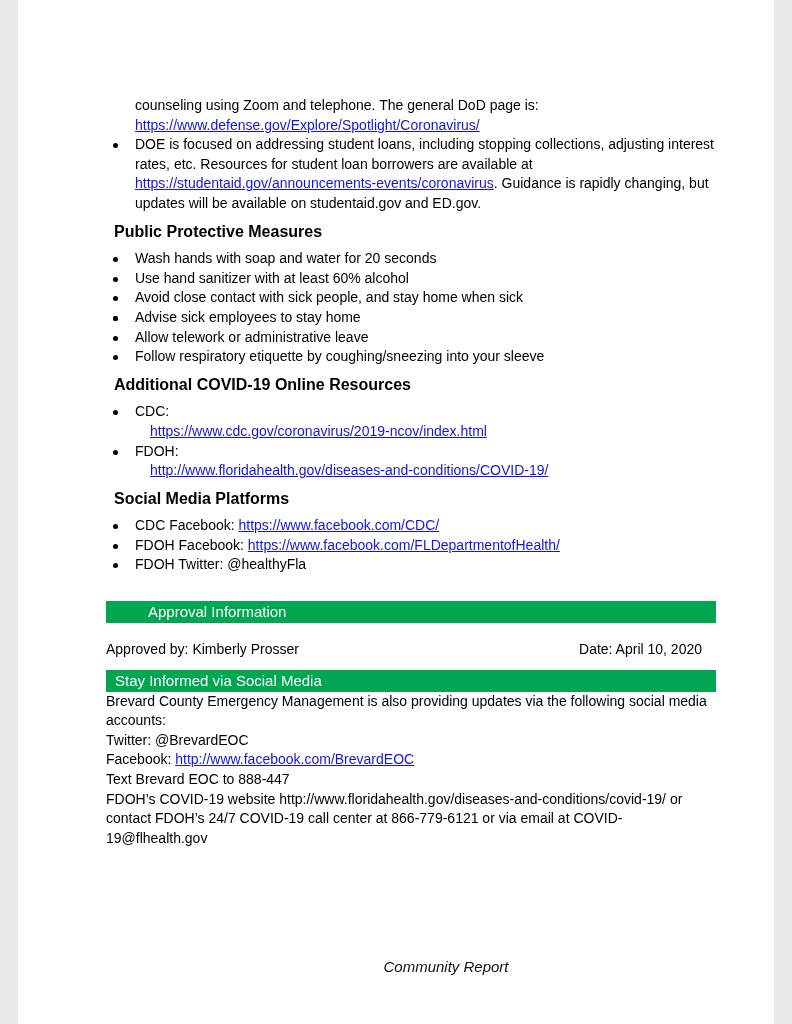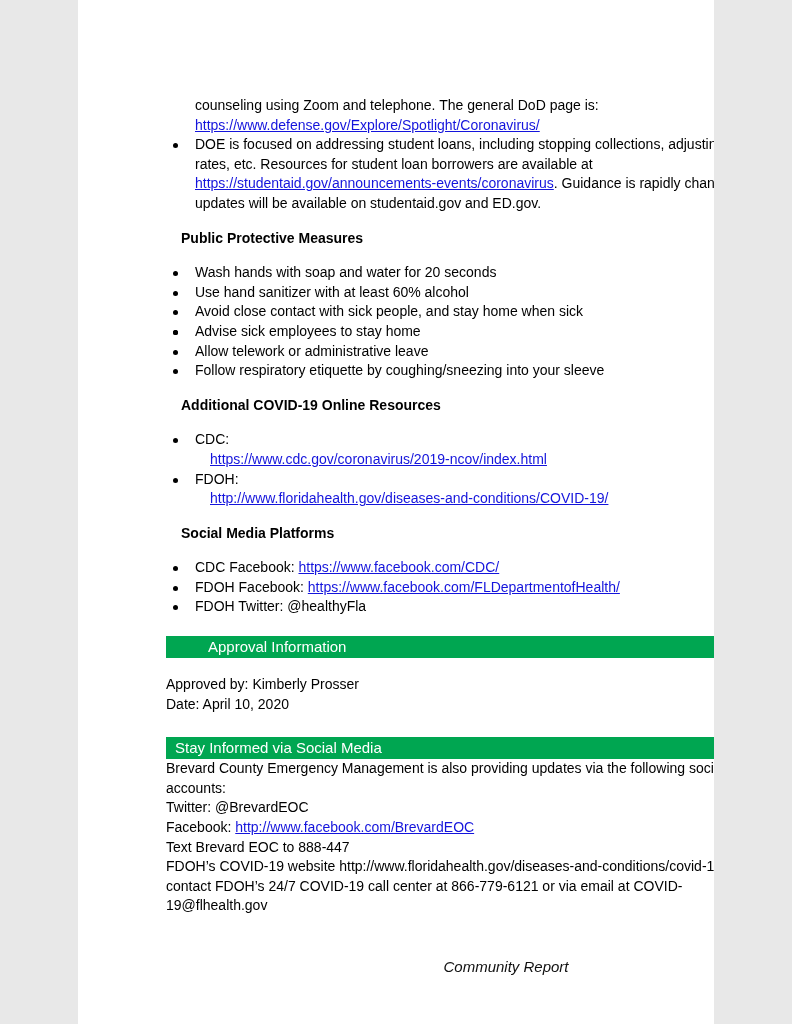--- a/index.html
+++ b/index.html
@@ -1,18 +1,18 @@
 <!DOCTYPE html>
 <html style="--bar-green: #00A651; --link-blue: #1414DC;"><head>
 <meta charset="utf-8">
 <style>
   html, body { margin: 0; padding: 0; background: #e8e8e8; }
   .page {
     position: relative;
-    width: 636px;
+    width: 756px;
     height: 1024px;
     margin: 0 auto;
     background: #ffffff;
     overflow: hidden;
     font-family: "Liberation Sans", sans-serif;
     font-size: 14px;
     line-height: 19.6px;
     color: #000;
   }
   .content {
@@ -29,49 +29,48 @@
     left: 7px;
     top: 8px;
     width: 5px;
     height: 5px;
     border-radius: 50%;
     background: #000;
   }
   .sub-link-line { padding-left: 44px; }
   .heading {
     font-weight: 700;
-    font-size: 14px;
+    font-size: 16px;
     line-height: 19.6px;
-    margin: 15px;
+    margin: 8px;
   }
   a.doclink {
     color: var(--link-blue, #1414DC);
     text-decoration: underline;
     cursor: pointer;
   }
   .green-bar {
     width: 610px;
     height: 22px;
     line-height: 22px;
     box-sizing: border-box;
     padding-left: 9px;
     background: var(--bar-green, #00A651);
     color: #ffffff;
     font-size: 15px;
     overflow: hidden;
   }
-  .bar-approval { margin-top: 19px; padding-left: 42px; }
+  .bar-approval { margin-top: 26px; padding-left: 42px; }
   .approval-row {
     display: flex;
     justify-content: space-between;
     margin-top: 17px;
     padding-right: 20px;
-    flex-direction: column;
   }
-  .bar-stay { margin-top: 23px; }
+  .bar-stay { margin-top: 10px; }
   .stay-section { margin-top: 0; }
   .page-footer {
     position: absolute;
     top: 957px;
     left: 0;
     width: 792px;
     text-align: center;
     font-style: italic;
     font-size: 15px;
     color: #111;

